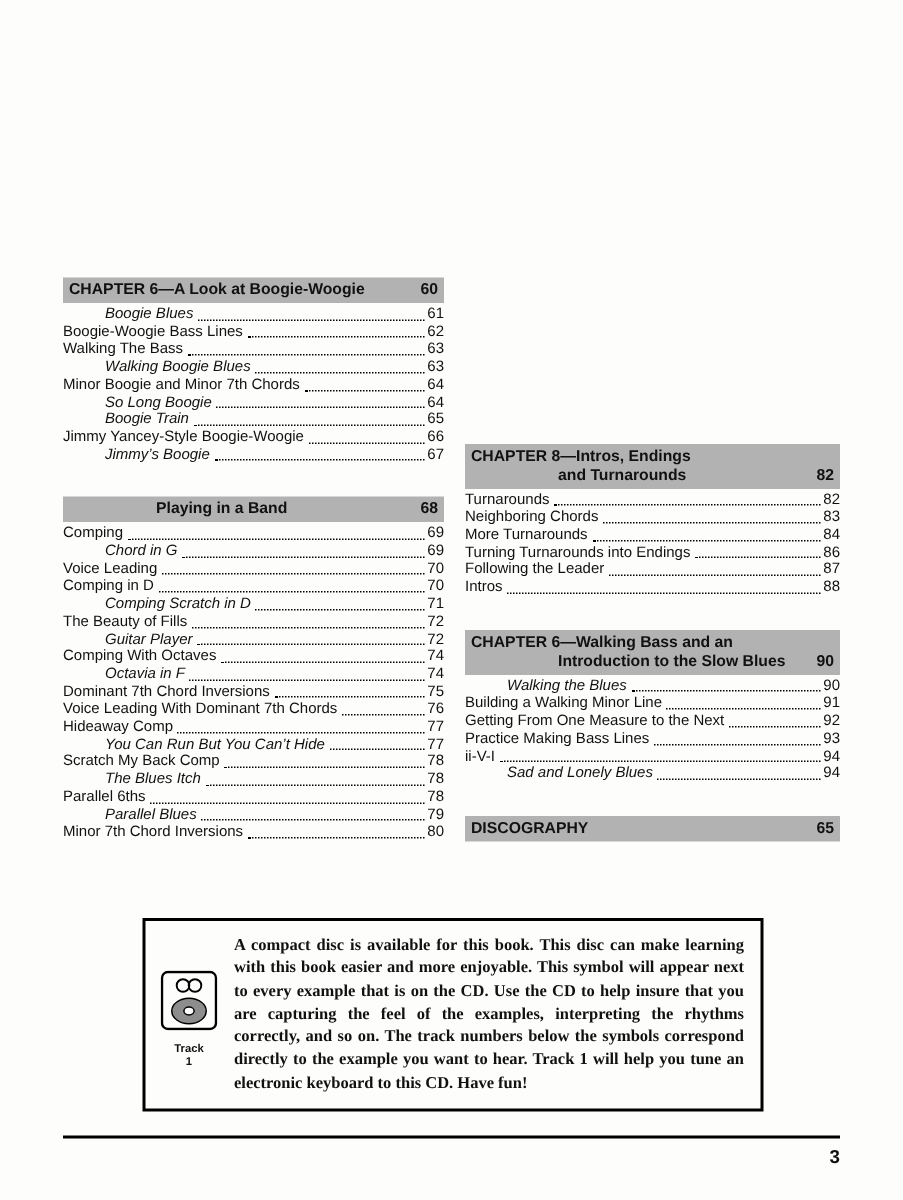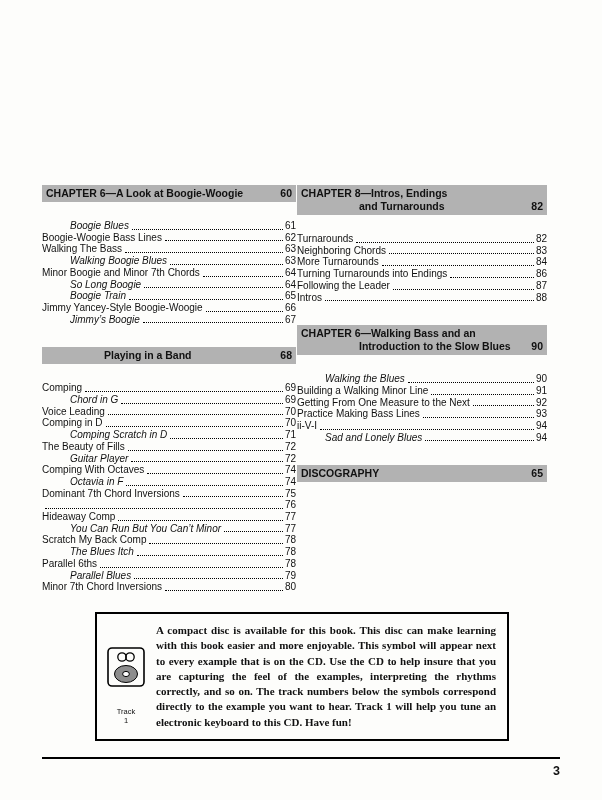--- a/index.html
+++ b/index.html
@@ -13,38 +13,38 @@
     position: relative;
     width: 602px; height: 800px;
     background: #fdfdfb;
     overflow: hidden;
   }
 
   
   .toc-wrap {
     position: absolute;
     top: 185px; left: 42px; width: 518px;
-    display: flex; gap: 1px;
+    display: flex; gap: 14px; align-items: flex-end;
   }
   .col { width: 254px; }
   .col.right { width: 250px; }
   .toc-section { margin-bottom: 22px; }
 
   .chapter-header {
     background: var(--header-bg, #b2b2b2);
     font-weight: bold;
     font-size: 10.5px;
     line-height: 13px;
     padding: 2px 4px;
   }
   .header-line { display: flex; align-items: baseline; }
   .header-line .pg { margin-left: auto; }
   .header-line.indent .txt { padding-left: 58px; }
 
-  .entries { padding-top: 18px; }
+  .entries { padding-top: 2px; }
   .toc-row {
     display: flex; align-items: flex-end;
     font-size: 10px; line-height: 11.7px;
   }
   .toc-row .label { white-space: nowrap; }
   .toc-row.italic .label { font-style: italic; padding-left: 28px; }
   .toc-row .dots {
     flex: 1;
     border-bottom: 1px dotted #000;
     margin: 0 2px 2px 3px;
@@ -61,21 +61,21 @@
     padding: 9px 11px 9px 8px;
     display: flex; align-items: flex-start; gap: 9px;
     box-sizing: border-box;
   }
   .cd-icon-col {
     flex: 0 0 42px; width: 42px;
     text-align: center;
     padding-top: 24px;
   }
   .track-caption {
-    font-size: 7.5px; font-weight: normal; line-height: 9px; margin-top: 16px;
+    font-size: 7.5px; font-weight: bold; line-height: 9px; margin-top: 2px;
   }
   .track-caption span { display: block; }
   .cd-text {
     margin: 0;
     font-family: "Liberation Serif", serif;
     font-weight: bold; 
     font-size: 11px; line-height: 15.3px;
     text-align: justify;
   }
 
@@ -205,30 +205,31 @@
               <span class="label">Octavia in F</span>
               <span class="dots"></span>
               <span class="pgnum">74</span>
             </div>
             <div class="toc-row">
               <span class="label">Dominant 7th Chord Inversions</span>
               <span class="dots"></span>
               <span class="pgnum">75</span>
             </div>
             <div class="toc-row">
+              <span class="label">Voice Leading With Dominant 7th Chords</span>
               <span class="dots"></span>
               <span class="pgnum">76</span>
             </div>
             <div class="toc-row">
               <span class="label">Hideaway Comp</span>
               <span class="dots"></span>
               <span class="pgnum">77</span>
             </div>
             <div class="toc-row italic">
-              <span class="label">You Can Run But You Can’t Minor</span>
+              <span class="label">You Can Run But You Can’t Hide</span>
               <span class="dots"></span>
               <span class="pgnum">77</span>
             </div>
             <div class="toc-row">
               <span class="label">Scratch My Back Comp</span>
               <span class="dots"></span>
               <span class="pgnum">78</span>
             </div>
             <div class="toc-row italic">
               <span class="label">The Blues Itch</span>

